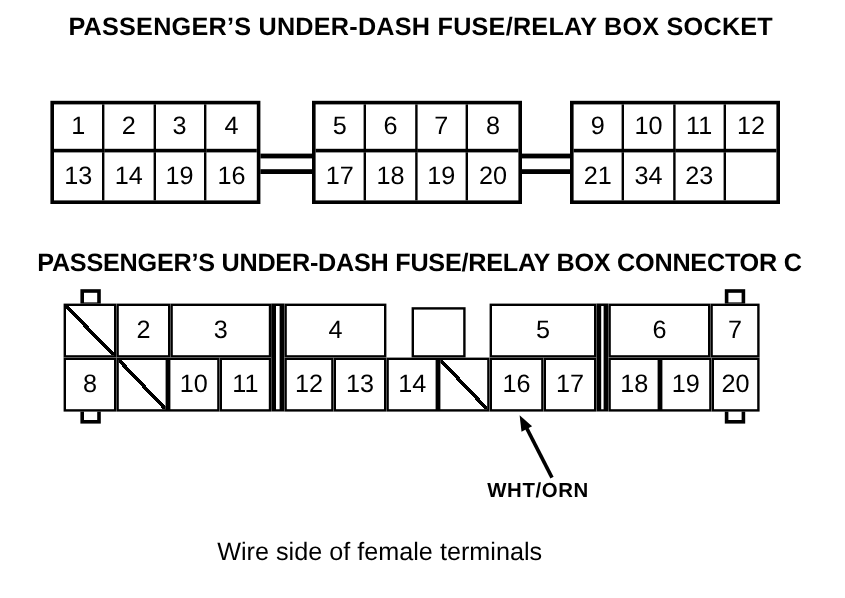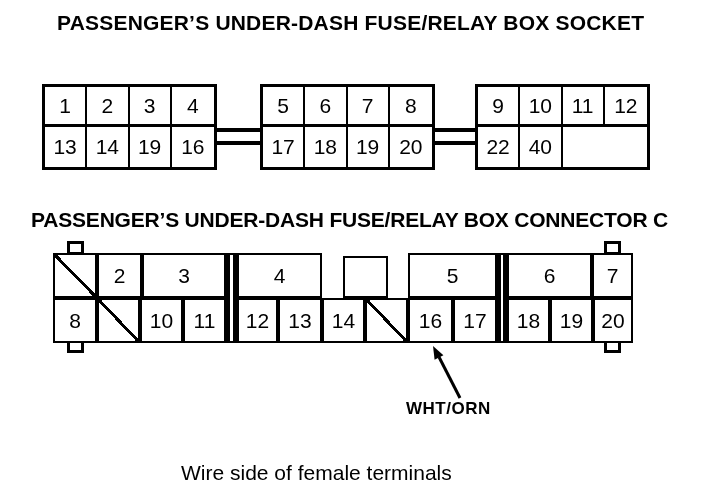--- a/index.html
+++ b/index.html
@@ -33,21 +33,21 @@
   .ebox { position:absolute; top:256px; height:42px; box-sizing:border-box;
           border:2px solid #000; background:#fff; z-index:2; }
   .cdivider { position:absolute; top:253px; height:90px; box-sizing:border-box;
               border:2px solid #000; border-left-width:4px; border-right-width:4px;
               background:#fff; z-index:2; }
   .tab { position:absolute; width:17px; height:14px; box-sizing:border-box;
          border:3px solid #000; background:#fff; z-index:1; }
 
   .wirelabel { position:absolute; left:386px; top:399px; font-weight:bold; font-size:17px;
                letter-spacing:0.5px; white-space:nowrap; z-index:4; }
-  .caption { position:absolute; left:161px; top:461px; font-size:21px; white-space:nowrap; }
+  .caption { position:absolute; left:161px; top:449px; font-size:21px; white-space:nowrap; }
   .arrow-svg { position:absolute; left:388px; top:342px; z-index:3; }
 </style>
 </head>
 <body>
 
 <div class="page">
 
   <div class="h1" style="left:37px; top:11px;">PASSENGER’S UNDER-DASH FUSE/RELAY BOX SOCKET</div>
 
   <div class="bridge" style="left:194px; width:48px;"></div>
@@ -73,22 +73,23 @@
     <div class="c br">18</div>
     <div class="c br">19</div>
     <div class="c br lc">20</div>
   </div>
 
   <div class="sblock" style="left:455px;">
     <div class="c">9</div>
     <div class="c">10</div>
     <div class="c">11</div>
     <div class="c lc">12</div>
-    <div class="c br">22</div>
-    <div class="c br">40</div>
+    <div class="c br">21</div>
+    <div class="c br">34</div>
+    <div class="c br">23</div>
   </div>
 
   <div class="h1b" style="left:11px; top:208px;">PASSENGER’S UNDER-DASH FUSE/RELAY BOX CONNECTOR C</div>
 
   <div class="tab" style="left:47px;  top:241px;"></div>
   <div class="tab" style="left:584px; top:241px;"></div>
   <div class="tab" style="left:47px;  top:339px;"></div>
   <div class="tab" style="left:584px; top:339px;"></div>
 
   <div class="ccell rowt slash" style="left:33px; width:44px;"></div>

